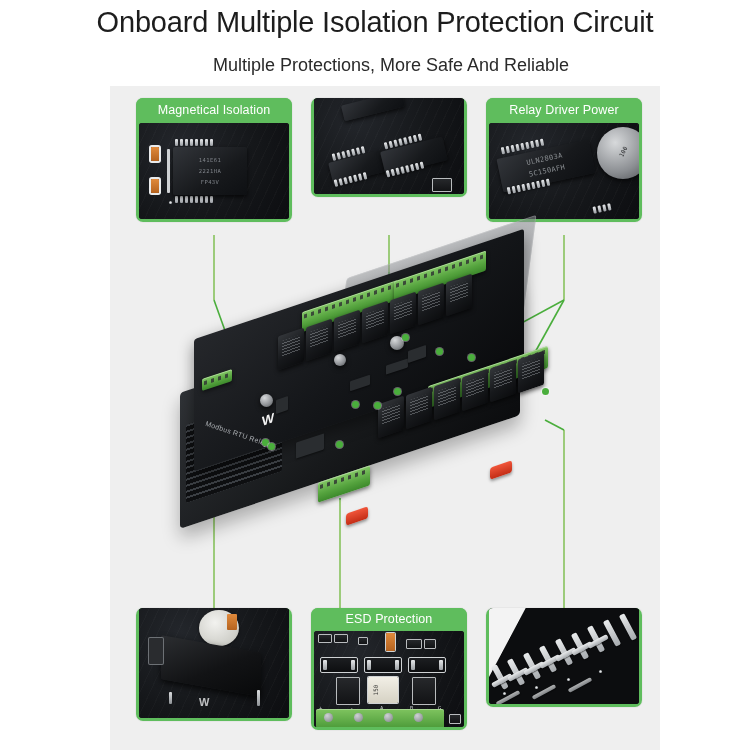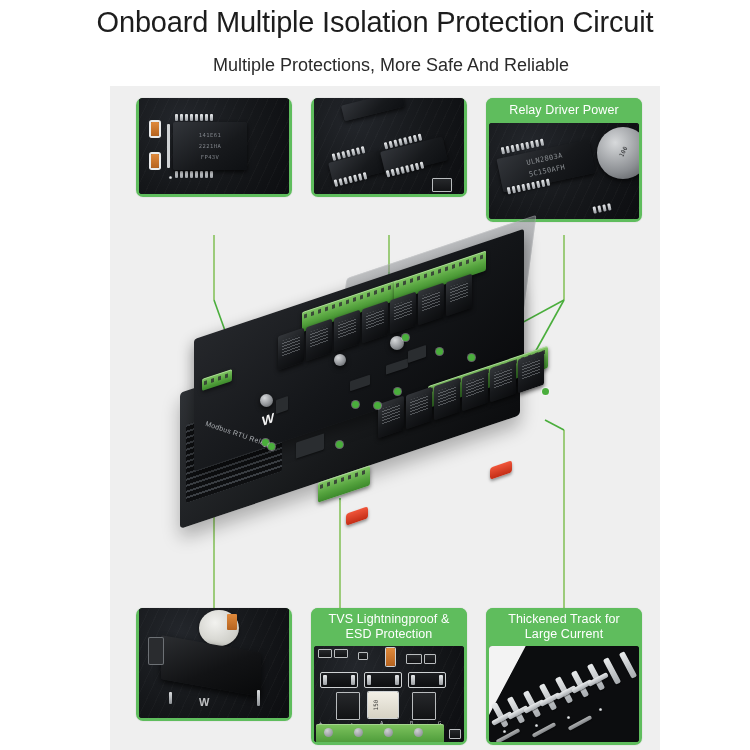--- a/index.html
+++ b/index.html
@@ -178,20 +178,21 @@
 
     <path d="M214,470 L214,608" stroke="#9ccb7a" stroke-width="2" fill="none"></path>
     <path d="M214,470 L268,443" stroke="#4aae3c" stroke-width="1.6" fill="none"></path>
     <path d="M340,500 L340,608" stroke="#9ccb7a" stroke-width="2" fill="none"></path>
     <path d="M340,500 L340,498" stroke="#4aae3c" stroke-width="1.6" fill="none"></path>
     <path d="M564,430 L564,608" stroke="#9ccb7a" stroke-width="2" fill="none"></path>
     <path d="M564,430 L545,420" stroke="#4aae3c" stroke-width="1.6" fill="none"></path>
   </svg>
 
   <div class="card" style="left:136px;top:98px;">
+    <div class="cap">Magnetical Isolation</div>
     <div class="photo">
       <div class="pcb"></div>
       <div class="orange" style="left:12px;top:24px;width:8px;height:14px;"></div>
       <div class="orange" style="left:12px;top:56px;width:8px;height:14px;"></div>
       <div class="pins" style="left:36px;top:16px;">
         <i></i>
           <i></i>
           <i></i>
           <i></i>
           <i></i>
@@ -389,21 +390,20 @@
       <div class="pad" style="left:10px;top:30px;width:14px;height:26px;background:#2a2c2f;
            box-shadow:0 0 0 1px #6d7175;"></div>
       <div class="pad" style="left:118px;top:82px;width:3px;height:16px;"></div>
       <div class="pad" style="left:30px;top:84px;width:3px;height:12px;"></div>
       <div class="wslogo" style="left:60px;top:88px;font-size:11px;transform:none;color:#e9eaeb;opacity:.8;">W</div>
     </div>
   </div>
 
   <div class="card tall" style="left:311px;top:608px;">
     <div class="cap two">
-      <div>TVS Lightningproof &amp;</div>
       <div>ESD Protection</div>
     </div>
     <div class="photo" style="height:96px;">
       <div class="pcb"></div>
       <div class="smd" style="left:4px;top:3px;width:12px;height:7px;"></div>
       <div class="smd" style="left:20px;top:3px;width:12px;height:7px;"></div>
       <div class="smd" style="left:44px;top:6px;width:8px;height:6px;"></div>
       <div class="orange" style="left:72px;top:2px;width:9px;height:18px;box-shadow:0 0 0 1px #cfd2d4;"></div>
       <div class="smd" style="left:92px;top:8px;width:14px;height:8px;"></div>
       <div class="smd" style="left:110px;top:8px;width:10px;height:8px;"></div>
@@ -433,24 +433,20 @@
         <u style="left:8px;"></u>
           <u style="left:38px;"></u>
           <u style="left:68px;"></u>
           <u style="left:98px;"></u>
       </div>
       <div class="smd" style="right:3px;bottom:3px;width:10px;height:8px;"></div>
     </div>
   </div>
 
   <div class="card tall" style="left:486px;top:608px;">
-    <div class="cap two">
-      <div>Thickened Track for</div>
-      <div>Large Current</div>
-    </div>
     <div class="photo" style="height:96px;">
       <div class="trackbg"></div>
       <div class="trk" style="left:8px;top:56px;width:6px;height:26px;transform:rotate(-28deg);"></div>
       <div class="trk" style="left:24px;top:50px;width:6px;height:28px;transform:rotate(-28deg);"></div>
       <div class="trk" style="left:40px;top:44px;width:6px;height:28px;transform:rotate(-28deg);"></div>
       <div class="trk" style="left:56px;top:37px;width:6px;height:28px;transform:rotate(-28deg);"></div>
       <div class="trk" style="left:72px;top:30px;width:6px;height:28px;transform:rotate(-28deg);"></div>
       <div class="trk" style="left:88px;top:24px;width:6px;height:28px;transform:rotate(-28deg);"></div>
       <div class="trk" style="left:104px;top:17px;width:6px;height:28px;transform:rotate(-28deg);"></div>
       <div class="trk" style="left:120px;top:11px;width:6px;height:28px;transform:rotate(-28deg);"></div>

